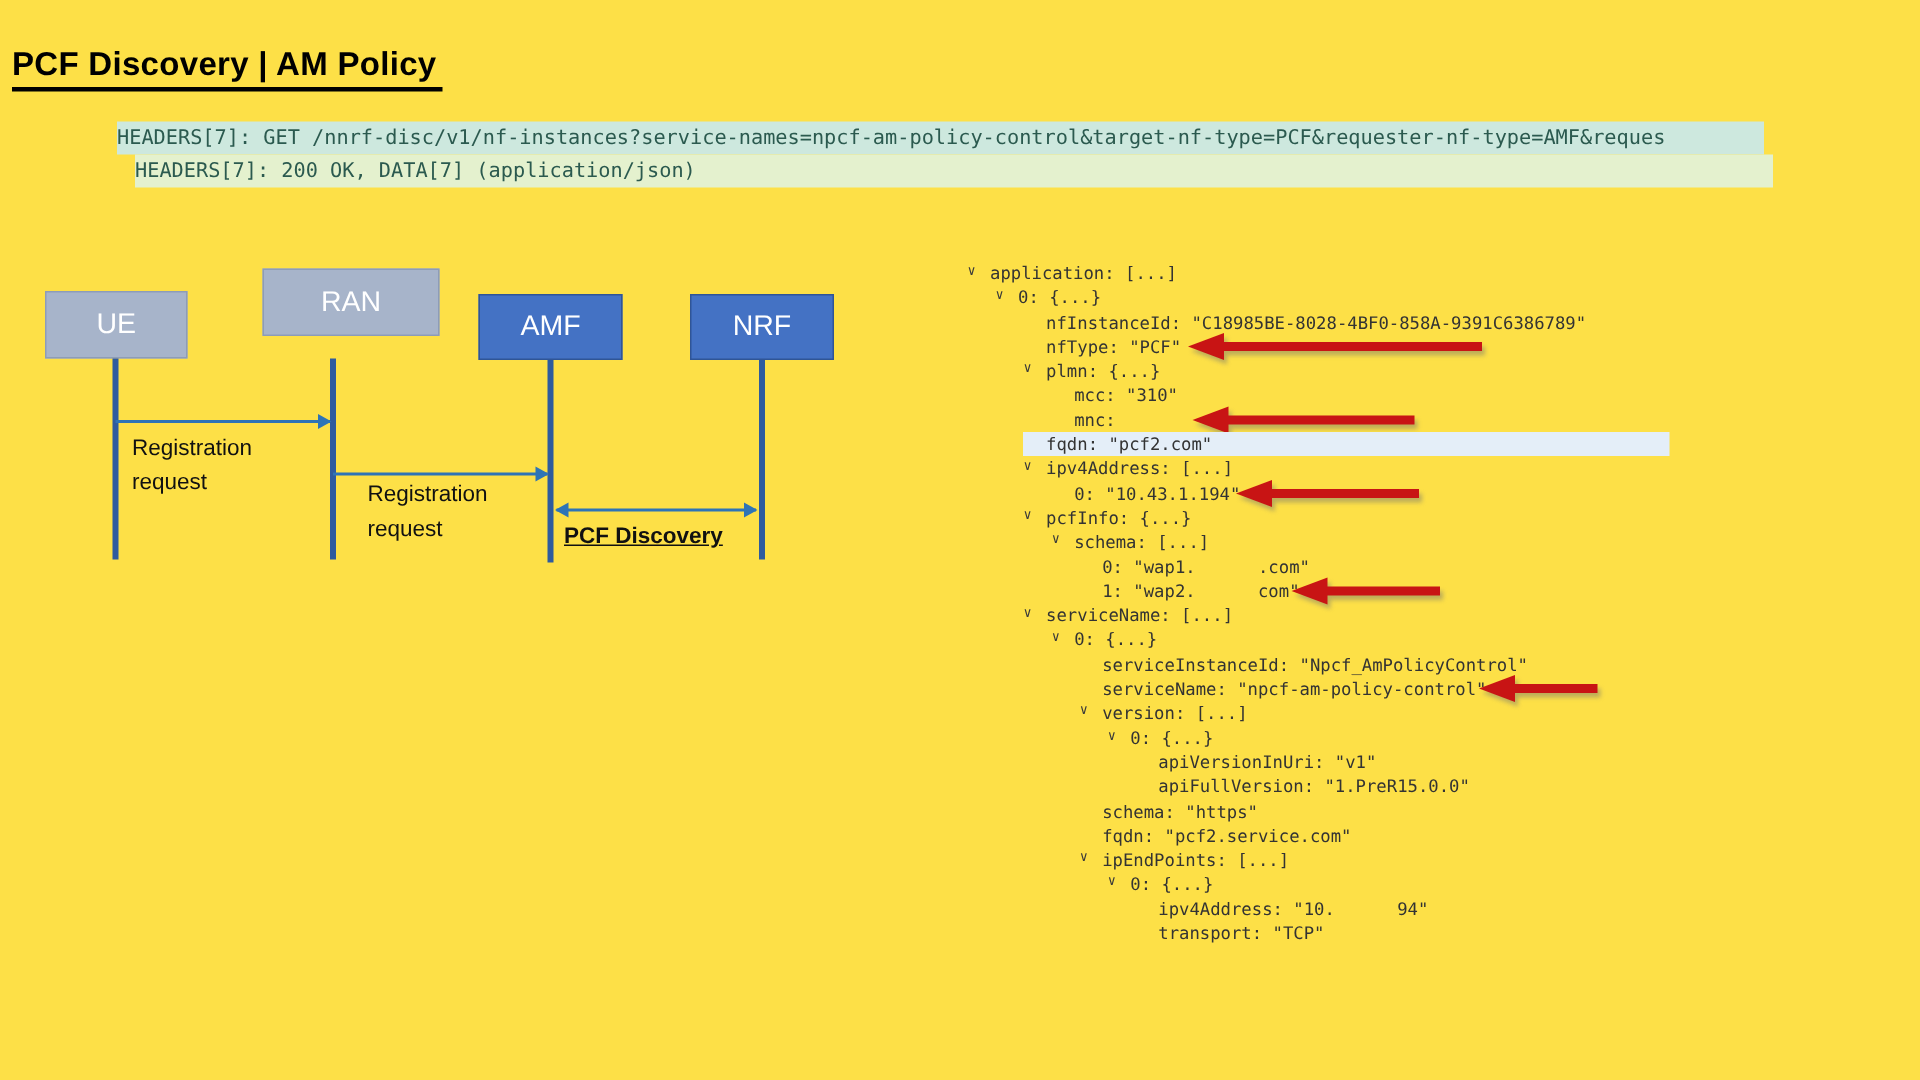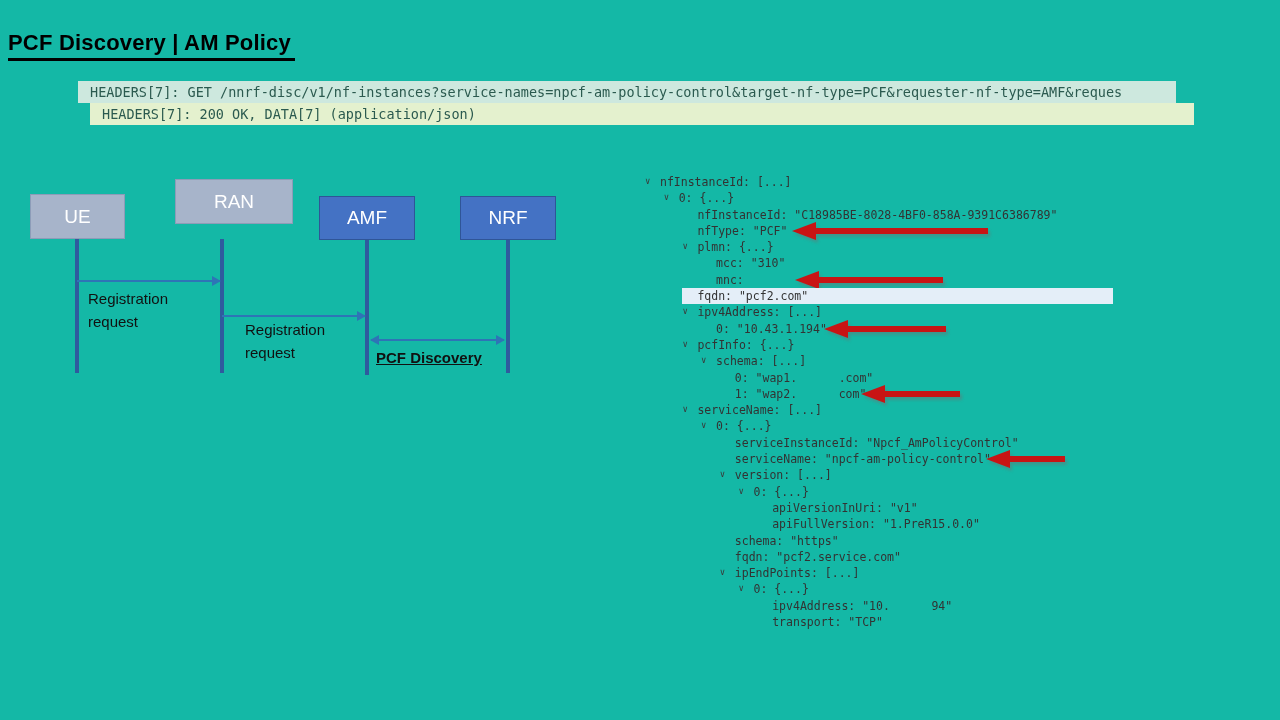--- a/index.html
+++ b/index.html
@@ -1,26 +1,26 @@
 <!DOCTYPE html>
 <html><head>
 <meta charset="utf-8">
 <style>
   html,body{margin:0;padding:0;background:#fff;}
-  .stage{position:relative;width:1280px;height:720px;background:#14b8a6;overflow:hidden;
+  .stage{position:relative;width:1280px;height:720px;background:#fde047;overflow:hidden;
          font-family:"Liberation Sans",sans-serif;}
 
   
   .title{position:absolute;left:8px;top:30px;font-size:22px;font-weight:bold;color:#000;
          border-bottom:3px solid #000;padding:0 4px 2px 0;letter-spacing:.2px;}
 
   
   .trace{position:absolute;left:78px;top:81px;width:1098px;}
   .trace-line{height:22px;line-height:22px;font-family:"DejaVu Sans Mono",monospace;
-              font-size:13.5px;color:#2b5a4f;padding-left:12px;white-space:pre;overflow:hidden;}
+              font-size:13.5px;color:#2b5a4f;white-space:pre;overflow:hidden;}
   .trace-line.req{background:#cde8de;}
   .trace-line.res{background:#e4f1ce;width:1092px;margin-left:12px;}
 
   
   .seq{position:absolute;left:0;top:0;width:600px;height:420px;}
   .actor{position:absolute;display:flex;align-items:center;justify-content:center;
          color:#fff;font-size:19px;box-sizing:border-box;}
   .lifeline{position:absolute;width:4px;background:#2f5b9e;}
   .msgline{position:absolute;height:0;border-top:2px solid #2e74b6;}
   .mhead{position:absolute;width:0;height:0;top:-6px;}
@@ -89,21 +89,21 @@
         <div class="mhead l"></div>
       </div>
       <div class="msglabel bold" style="left: 376px; top: 346px; width: 160px; text-decoration: underline;">PCF Discovery</div>
     </div>
 
   <div class="tree" id="tree">
       <div class="trow">
         <span class="ind" style="width: 2px;"></span>
         <span class="content">
           <span class="chev">∨</span>
-          <span class="txt">nfInstanceId: [...]</span>
+          <span class="txt">application: [...]</span>
         </span>
       </div>
       <div class="trow">
         <span class="ind" style="width: 20.7px;"></span>
         <span class="content">
           <span class="chev">∨</span>
           <span class="txt">0: {...}</span>
         </span>
       </div>
       <div class="trow">

